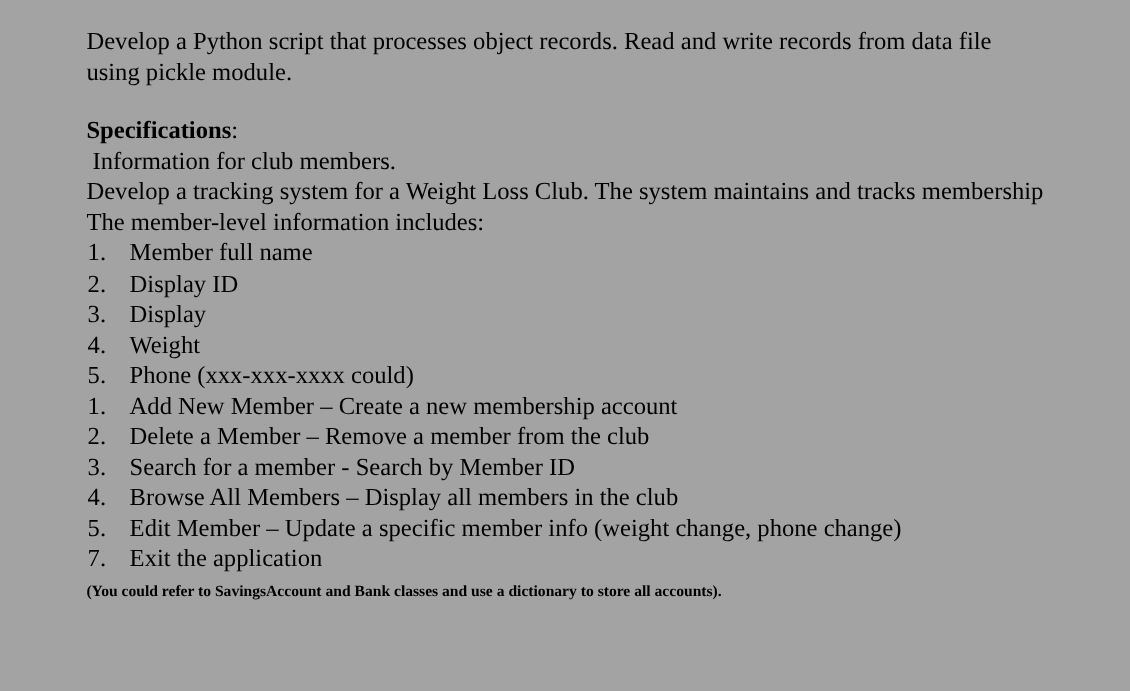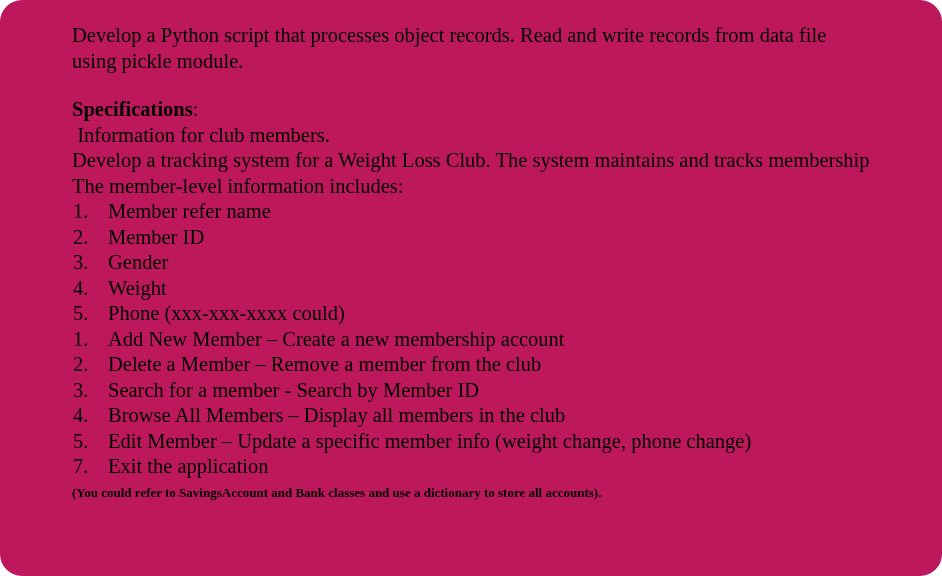--- a/index.html
+++ b/index.html
@@ -13,24 +13,23 @@
     height: 576px;
     overflow: hidden;
     font-family: "Liberation Serif", "DejaVu Serif", serif;
     color: #000000;
     -webkit-font-smoothing: antialiased;
   }
   .page {
     position: relative;
     width: 942px;
     height: 576px;
-    background: #be185d;
+    background: #a3a3a3;
     box-sizing: border-box;
     padding: 23px 70px 0 72px;
-    border-radius: 22px;
   }
   .para {
     font-size: 20.5px;
     line-height: 25.5px;
     margin: 0;
     text-align: left;
     max-width: 775px;
   }
   .intro {
     margin-bottom: 0;
@@ -93,23 +92,23 @@
 
   <div class="line"><span class="bold-head">Specifications</span><span class="colon">:</span></div>
 
   <div class="line"> Information for club members.</div>
 
   <div class="line line-wrap">Develop a tracking system for a Weight Loss Club. The system maintains and tracks membership</div>
 
   <div class="line">The member-level information includes:</div>
 
   <ol class="numlist">
-    <li><span class="num">1.</span><span>Member refer name</span></li>
-    <li><span class="num">2.</span><span>Member ID</span></li>
-    <li><span class="num">3.</span><span>Gender</span></li>
+    <li><span class="num">1.</span><span>Member full name</span></li>
+    <li><span class="num">2.</span><span>Display ID</span></li>
+    <li><span class="num">3.</span><span>Display</span></li>
     <li><span class="num">4.</span><span>Weight</span></li>
     <li><span class="num">5.</span><span>Phone (xxx-xxx-xxxx could)</span></li>
   </ol>
 
 
   <ol class="numlist">
     <li><span class="num">1.</span><span>Add New Member – Create a new membership account</span></li>
     <li><span class="num">2.</span><span>Delete a Member – Remove a member from the club</span></li>
     <li><span class="num">3.</span><span>Search for a member - Search by Member ID</span></li>
     <li><span class="num">4.</span><span>Browse All Members – Display all members in the club</span></li>

